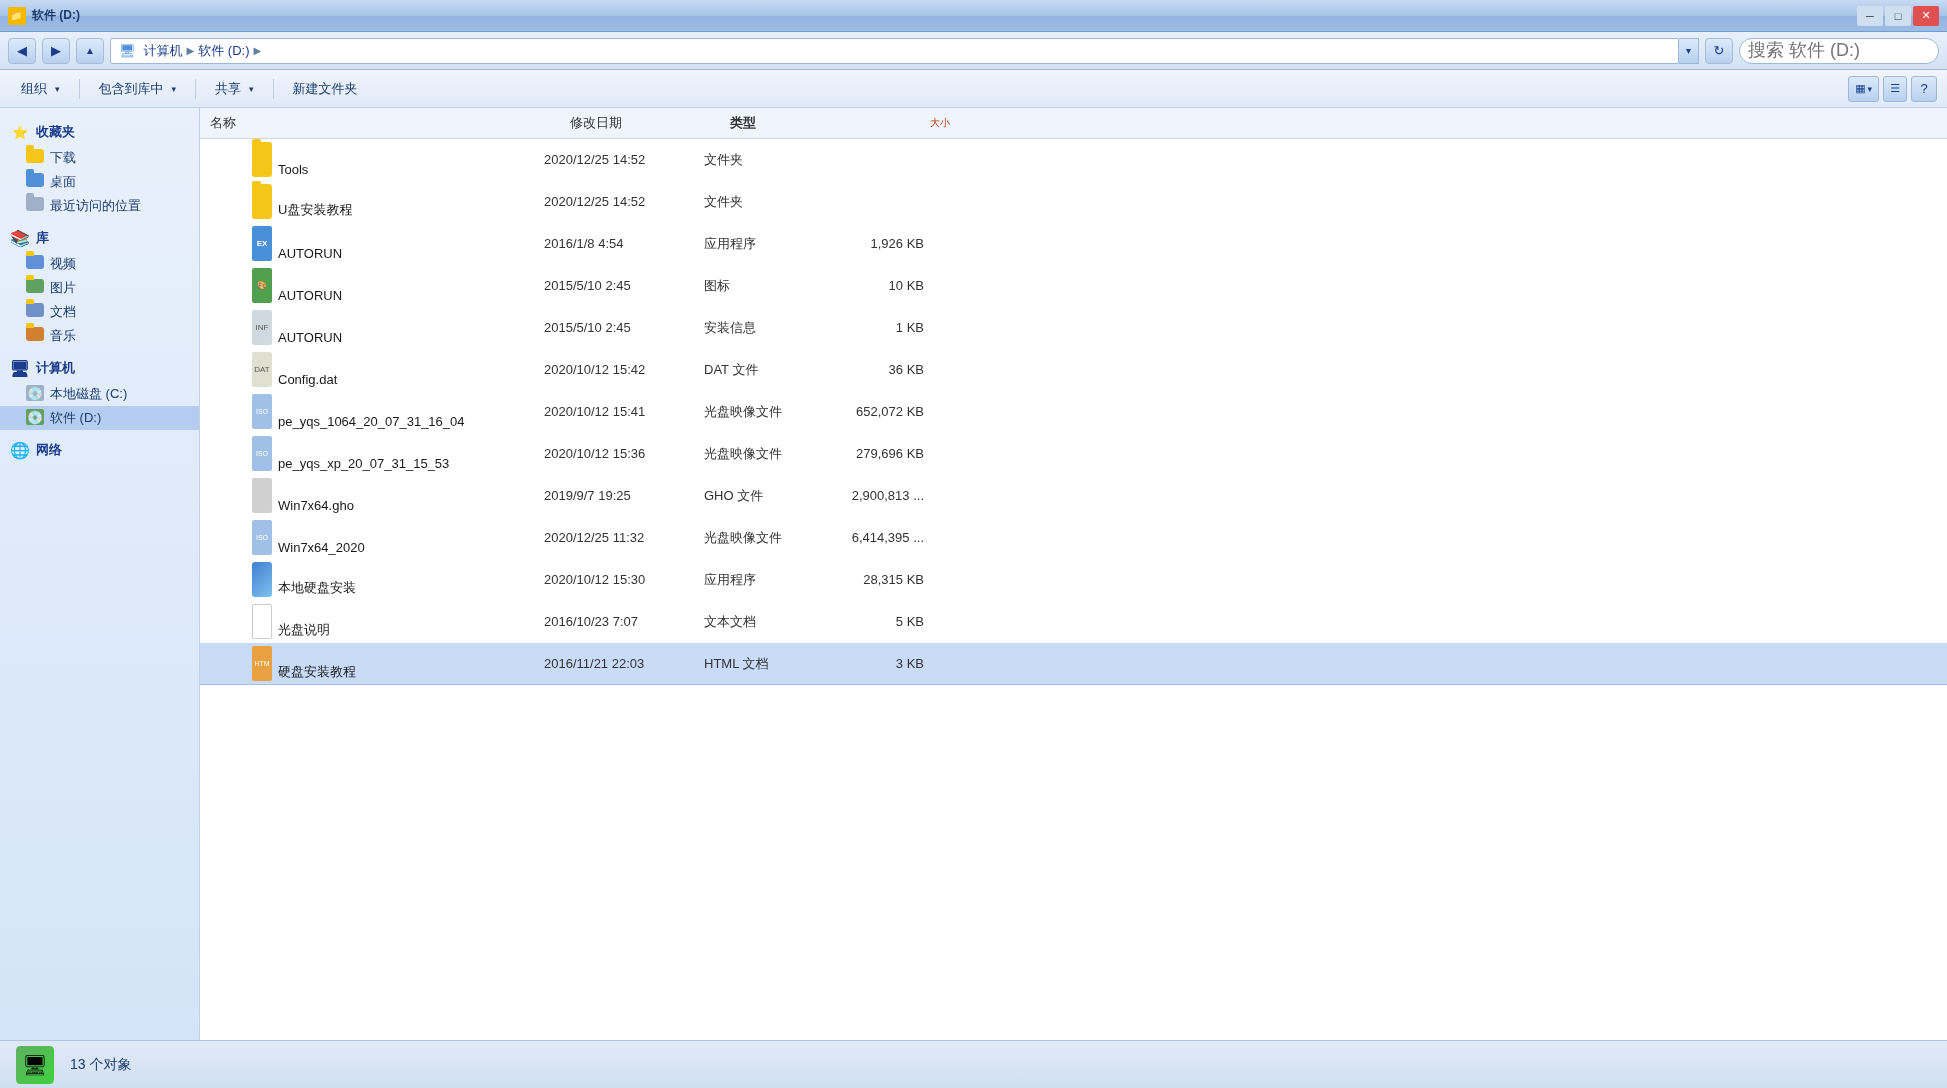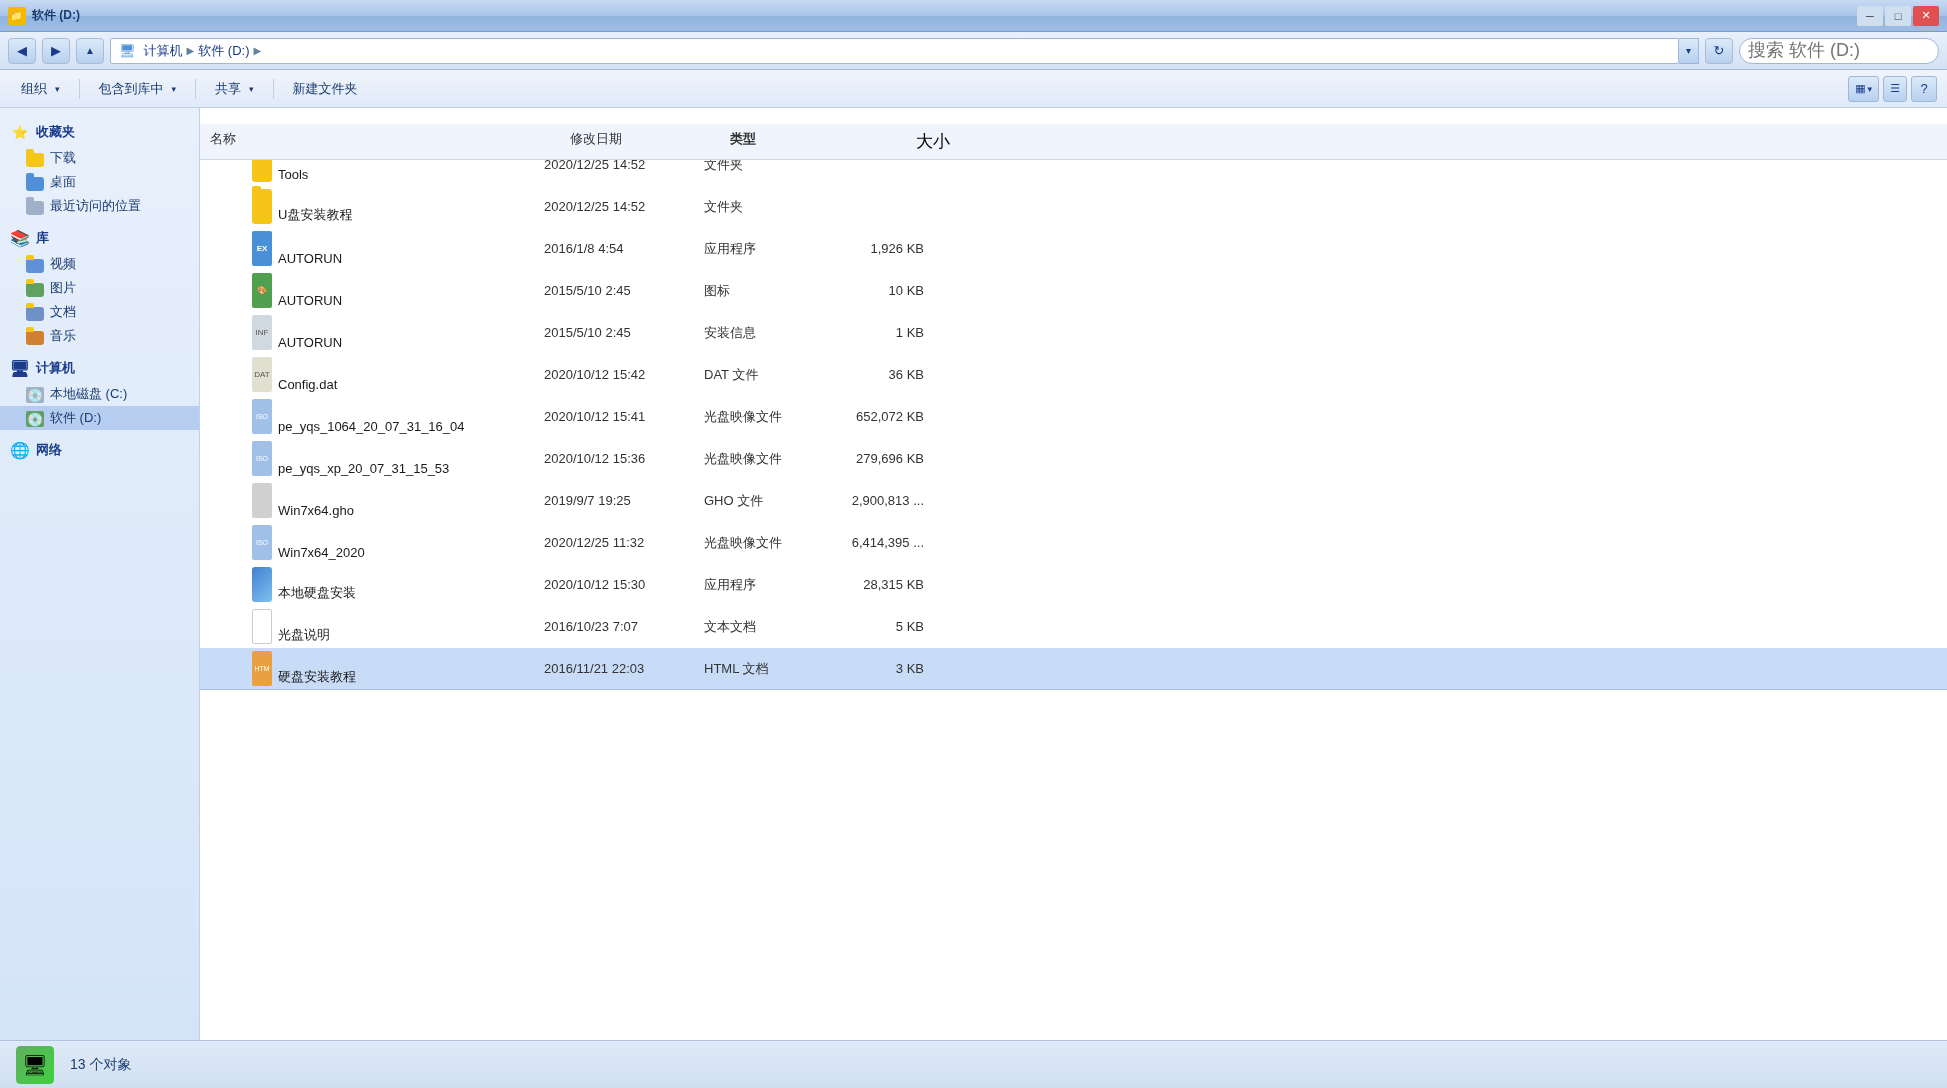--- a/index.html
+++ b/index.html
@@ -207,21 +207,21 @@
       align-items: center;
       padding: 4px 10px;
       gap: 6px;
       cursor: pointer;
       color: #1a3c8a;
       font-weight: bold;
       font-size: 13px;
     }
     .sidebar-item {
       display: flex;
-      align-items: flex-end;
+      align-items: flex-start;
       padding: 3px 10px 3px 26px;
       gap: 6px;
       cursor: pointer;
       color: #1a3c6e;
       font-size: 13px;
     }
     .sidebar-item.active { background: rgba(100,150,220,0.35); }
     .folder-icon {
       width: 18px; height: 14px;
       background: #f5c518;
@@ -256,29 +256,30 @@
     }
 
     
     .file-list-container {
       flex: 1;
       background: #fff;
       overflow-y: auto;
     }
     .file-list-header {
       display: flex;
+      align-items: center;
       padding: 6px 10px;
       border-bottom: 1px solid #d0d8e8;
       background: #f0f4fc;
-      position: sticky; top: 16px; z-index: 1;
+      position: sticky; top: 0; z-index: 1;
     }
     .col-name { flex: 0 0 360px; font-weight: normal; color: #333; font-size: 13px; }
     .col-date { flex: 0 0 160px; font-weight: normal; color: #333; font-size: 13px; }
     .col-type { flex: 0 0 120px; font-weight: bold; color: #333; font-size: 13px; }
-    .col-size { flex: 0 0 100px; text-align: right; font-weight: normal; color: #000000; font-size: 17px; }
+    .col-size { flex: 0 0 100px; text-align: right; font-weight: normal; color: #c2410c; font-size: 10px; }
     .col-header-sort { cursor: pointer; }
 
     .file-row {
       display: flex;
       align-items: center;
       padding: 3px 10px;
       cursor: pointer;
       border-bottom: 1px solid transparent;
     }
     .file-row.selected { background: #c8dcf8; border-bottom: 1px solid #a8c0e8; }

